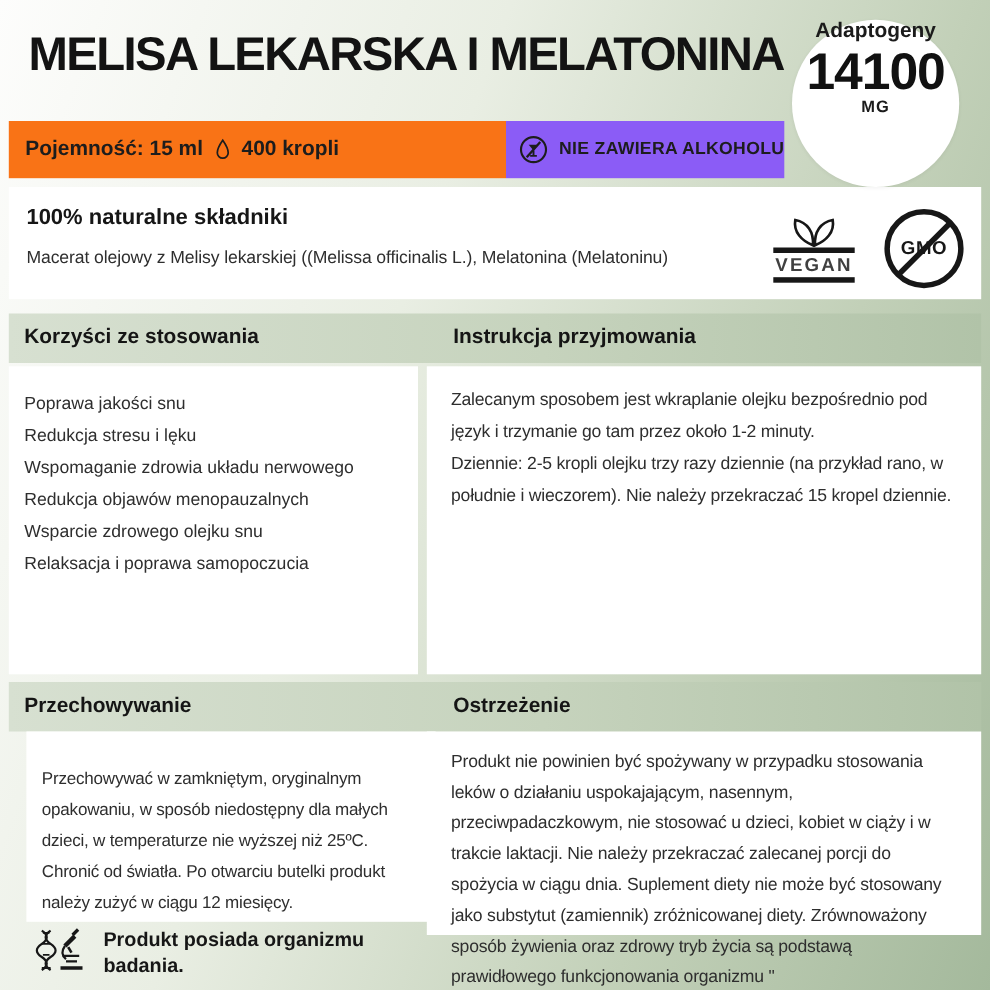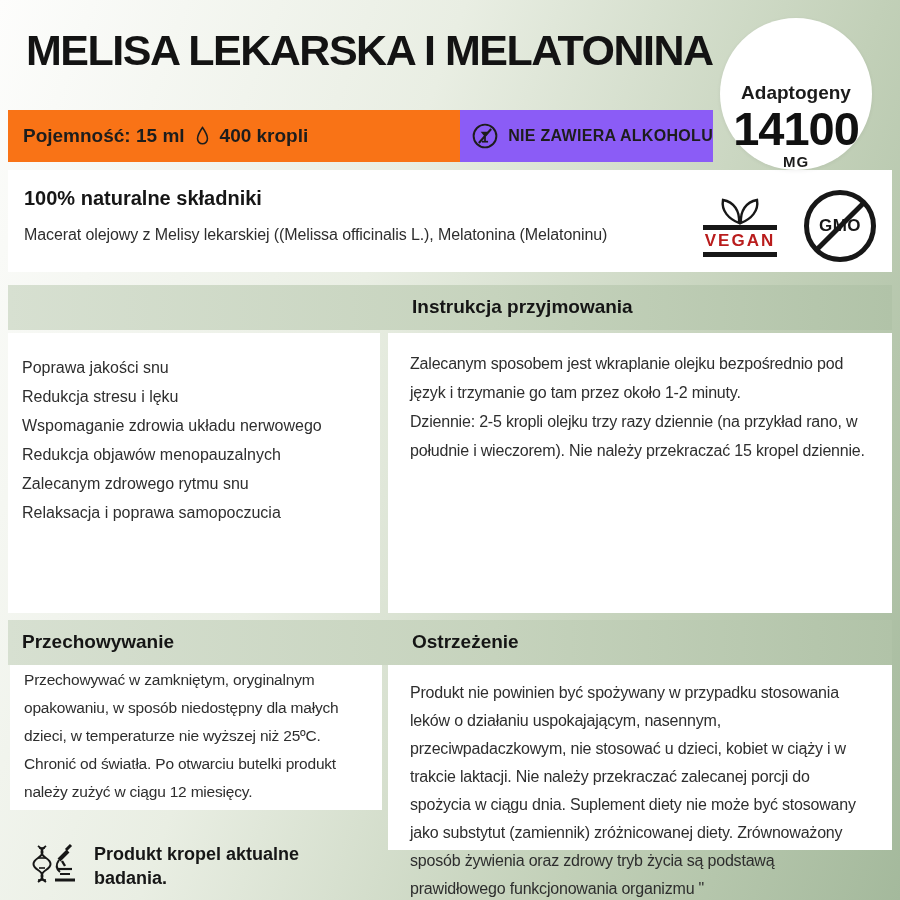--- a/index.html
+++ b/index.html
@@ -6,57 +6,57 @@
   body{
     width:900px;height:900px;position:relative;overflow:hidden;
     font-family:"Liberation Sans",sans-serif;color:#222;
     background:linear-gradient(110deg,#fdfdfc 0%,#e9eee3 38%,#c2d0b8 72%,#a4b99c 100%);
   }
   .abs{position:absolute;box-sizing:border-box;}
   
   .title{left:26px;top:27px;font-size:43px;font-weight:700;letter-spacing:-1.5px;color:#131313;line-height:1.1;}
   
   .badge{right:28px;top:18px;width:152px;height:152px;border-radius:50%;background:#fff;
-    display:flex;flex-direction:column;align-items:center;justify-content:flex-end;z-index:6;
+    display:flex;flex-direction:column;align-items:center;justify-content:flex-start;z-index:6;
     box-shadow:0 1px 4px rgba(0,0,0,0.06);}
   .badge .b1{font-size:19px;font-weight:700;color:#1b1b1b;}
   .badge .b2{font-size:47px;font-weight:700;letter-spacing:-1px;color:#111;line-height:1.05;}
   .badge .b3{font-size:15px;font-weight:700;letter-spacing:1px;color:#1b1b1b;}
   
   .cap-row{left:8px;top:110px;width:705px;height:52px;display:flex;}
   .cap-white{background:#f97316;flex:1;display:flex;align-items:center;gap:9px;padding-left:15px;}
   .cap-white .t{font-size:19px;font-weight:700;color:#1d1d1d;}
   .cap-green{background:#8b5cf6;width:253px;display:flex;align-items:center;justify-content:flex-end;gap:9px;}
   .cap-green .t{font-size:16px;font-weight:700;letter-spacing:0.3px;color:#1d1d1d;}
   
   .ingredients{left:8px;top:170px;width:884px;height:102px;background:#fff;padding:17px 16px 0 16px;}
   .ingredients .h{font-size:20px;font-weight:700;color:#161616;}
   .ingredients .p{font-size:16px;color:#2e2e2e;margin-top:16px;letter-spacing:-0.1px;}
   .ing-icons{position:absolute;right:16px;top:20px;display:flex;gap:24px;align-items:center;}
   
   .vegan{display:flex;flex-direction:column;align-items:center;width:80px;}
   .vegan .bar{width:74px;height:5px;background:#171717;}
-  .vegan .vtext{font-size:17px;font-weight:700;letter-spacing:2px;color:#b91c1c;margin:1px 0;text-align:center;}
+  .vegan .vtext{font-size:17px;font-weight:700;letter-spacing:2px;color:#404040;margin:1px 0;text-align:center;}
   
   .gmo{width:62px;height:62px;border:5px solid #171717;border-radius:50%;position:relative;
     display:flex;align-items:center;justify-content:center;}
   .gmo .gtext{font-size:17px;font-weight:700;color:#171717;letter-spacing:0.5px;}
   .gmo .slash{position:absolute;width:5px;height:66px;background:#171717;transform:rotate(45deg);}
   
   .band{left:8px;width:884px;height:45px;background:linear-gradient(90deg,#d7e0d1 0%,#c6d3bd 55%,#b1c3a8 100%);}
   .band .h1{position:absolute;left:14px;top:11px;font-size:19px;font-weight:700;color:#151515;}
   .band .h2{position:absolute;left:404px;top:11px;font-size:19px;font-weight:700;color:#151515;}
   .band1{top:285px;} .band2{top:620px;}
   
   .card{background:#fff;}
   .card-benefits{left:8px;top:333px;width:372px;height:280px;padding:20px 14px;}
   .benefit-item{font-size:16px;line-height:29px;color:#2e2e2e;}
   .card-instructions{left:388px;top:333px;width:504px;height:280px;padding:16px 22px;}
   .bodytext{font-size:16px;line-height:29px;color:#2e2e2e;white-space:pre-line;letter-spacing:-0.2px;}
-  .card-storage{left:10px;top:665px;width:372px;height:145px;padding:1px 14px;}
+  .card-storage{left:24px;top:665px;width:372px;height:173px;padding:30px 14px;}
   .card-storage .bodytext{font-size:15.5px;line-height:28px;}
   .card-warning{left:388px;top:665px;width:504px;height:185px;padding:14px 22px;}
   .card-warning .bodytext{line-height:28px;}
   
   .research{left:30px;top:838px;display:flex;gap:16px;align-items:flex-start;width:340px;}
   .research .rtext{font-size:18px;font-weight:700;color:#161616;line-height:24px;width:250px;margin-top:4px;}
   .icon-inline{display:inline-flex;align-items:center;}
 </style>
 </head>
 <body>
@@ -107,30 +107,31 @@
       <div class="bar"></div>
     </div>
     <div class="gmo">
       <div class="gtext">GMO</div>
       <div class="slash"></div>
     </div>
   </div>
 </div>
 
 <div class="abs band band1">
+  <span class="h1">Korzyści ze stosowania</span>
   <span class="h2">Instrukcja przyjmowania</span>
 </div>
 
 <div class="abs card card-benefits">
   <div>
       <div class="benefit-item">Poprawa jakości snu</div>
       <div class="benefit-item">Redukcja stresu i lęku</div>
       <div class="benefit-item">Wspomaganie zdrowia układu nerwowego</div>
       <div class="benefit-item">Redukcja objawów menopauzalnych</div>
-      <div class="benefit-item">Zalecanym zdrowego rytmu snu</div>
+      <div class="benefit-item">Wsparcie zdrowego olejku snu</div>
       <div class="benefit-item">Relaksacja i poprawa samopoczucia</div>
     </div>
 </div>
 
 <div class="abs card card-instructions">
   <div class="bodytext">Zalecanym sposobem jest wkraplanie olejku bezpośrednio pod język i trzymanie go tam przez około 1-2 minuty.
 Dziennie: 2-5 kropli olejku trzy razy dziennie (na przykład rano, w południe i wieczorem). Nie należy przekraczać 15 kropel dziennie.</div>
 </div>
 
 <div class="abs band band2">
@@ -159,14 +160,14 @@
 
       <line x1="29" y1="22" x2="38" y2="13" stroke="#171717" stroke-width="4"></line>
       <line x1="36" y1="12" x2="41" y2="7" stroke="#171717" stroke-width="3"></line>
       <line x1="32" y1="23" x2="35" y2="28" stroke="#171717" stroke-width="2.4"></line>
       <path d="M29 22 q-5 7 1 12" fill="none" stroke="#171717" stroke-width="2"></path>
       <line x1="27" y1="31" x2="42" y2="31" stroke="#171717" stroke-width="2.2"></line>
       <line x1="30" y1="36" x2="40" y2="36" stroke="#171717" stroke-width="2"></line>
       <line x1="25" y1="42" x2="45" y2="42" stroke="#171717" stroke-width="3"></line>
     </svg>
   </span>
-  <div class="rtext">Produkt kropel aktualne badania.</div>
+  <div class="rtext">Produkt posiada organizmu badania.</div>
 </div>
 
 </body></html>

